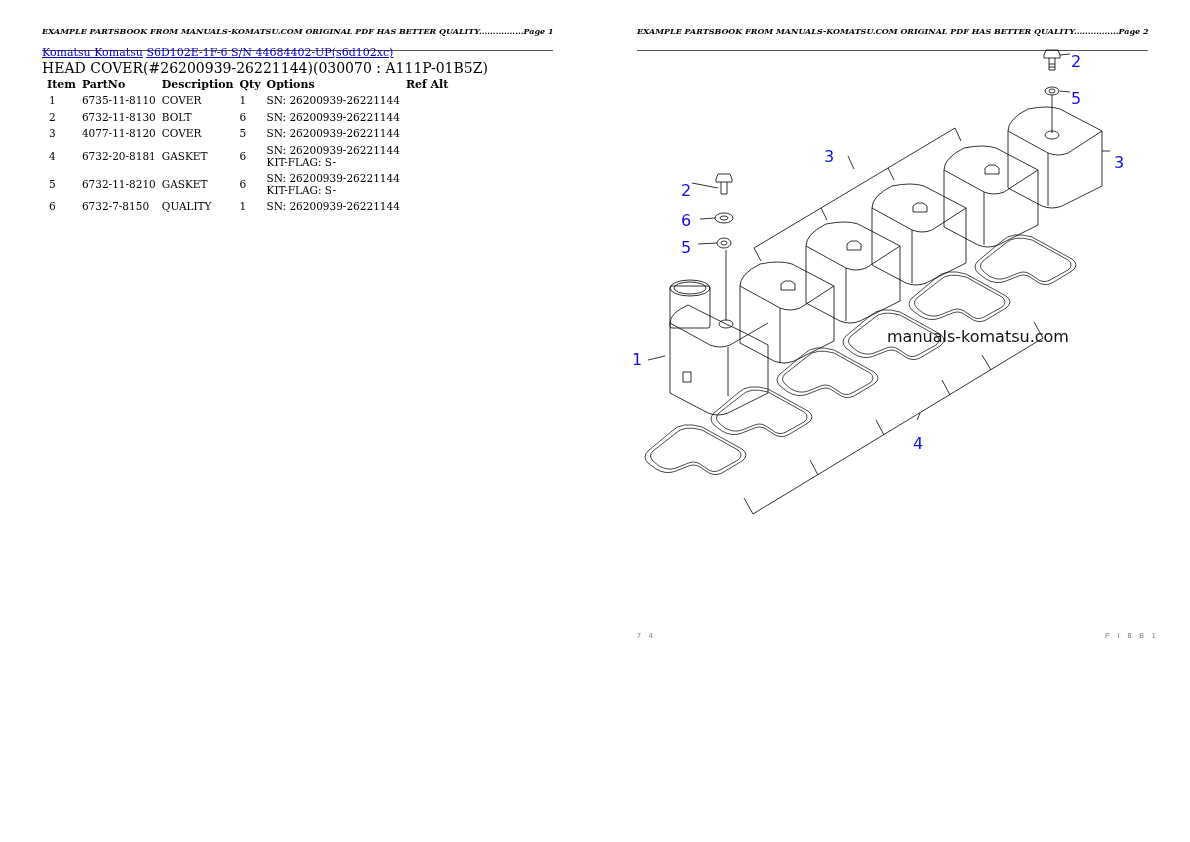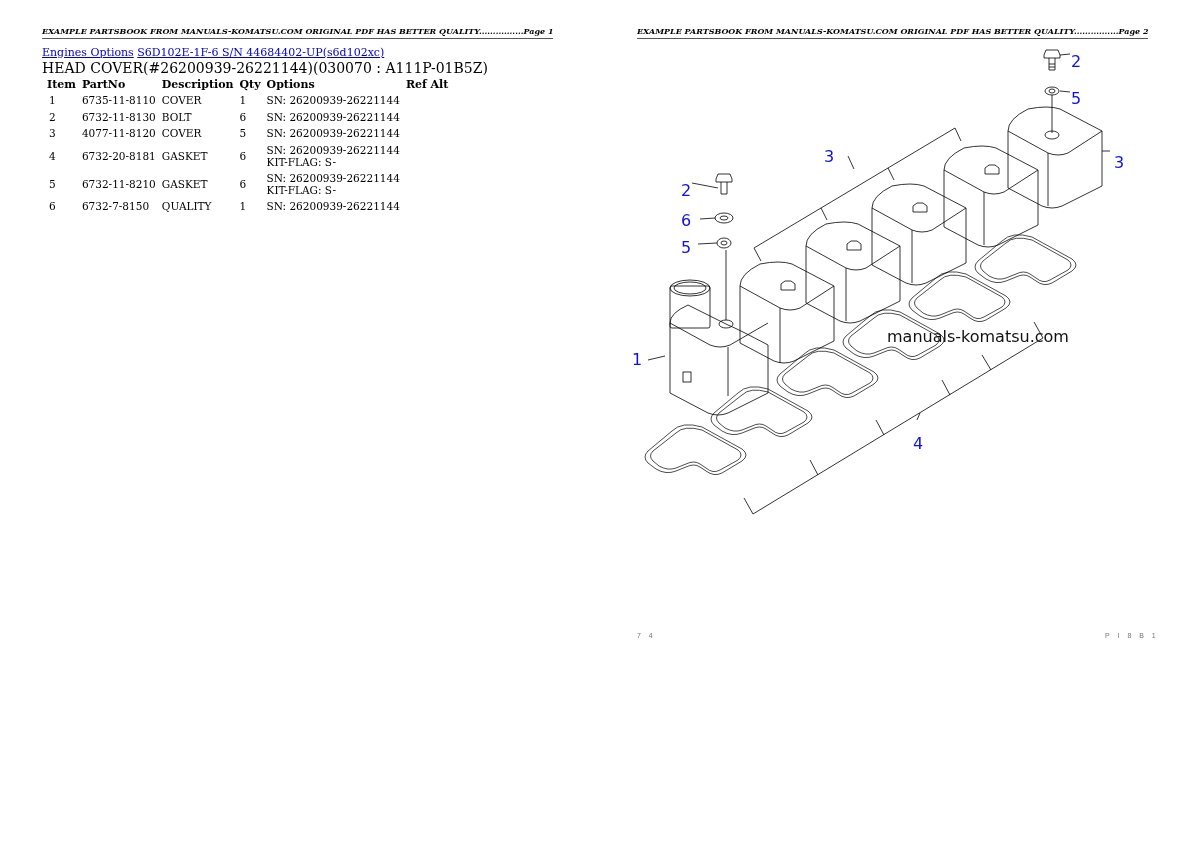--- a/index.html
+++ b/index.html
@@ -2,21 +2,21 @@
 <html><head>
   <meta charset="utf-8">
   <style>
     html, body { margin: 0; padding: 0; background: #ffffff; }
     body { width: 1190px; height: 842px; position: relative; overflow: hidden;
            font-family: "DejaVu Serif", "Liberation Serif", serif; color: #000; }
     .page { position: absolute; top: 0; height: 842px; }
     .page-left { left: 0; width: 595px; }
     .page-right { left: 595px; width: 595px; }
     .page-header { position: absolute; top: 26px; font-size: 8px; font-style: italic; font-weight: bold;
-                   text-align: center; border-bottom: 1px solid #555; padding-bottom: 2px; white-space: nowrap; }
+                   text-align: center; border-bottom: 1px solid #555; padding-bottom: 14px; white-space: nowrap; }
     .page-left .page-header { left: 42px; width: 511px; }
     .page-right .page-header { left: 42px; width: 511px; }
     .breadcrumb { position: absolute; left: 42px; top: 46px; font-size: 11px; }
     .breadcrumb a { color: #0000cc; text-decoration: underline; cursor: pointer; }
     .subtitle { position: absolute; left: 42px; top: 60px; font-size: 14px; white-space: nowrap; }
     table.parts { position: absolute; left: 44px; top: 76px; border-collapse: collapse; font-size: 10.5px; }
     table.parts th { font-weight: bold; text-align: left; padding: 1px 3px; height: 14px; font-size: 11px; }
     table.parts td { padding: 0 3px; vertical-align: middle; height: 16.5px; line-height: 12px; }
     table.parts td.item { width: 20px; padding-left: 5px; }
     table.parts td.opt { white-space: nowrap; }
@@ -26,21 +26,21 @@
     .footer-code { position: absolute; top: 632px; font-size: 7px; color: #777;
                    font-family: Liberation Sans, sans-serif; letter-spacing: 3px; }
   </style>
 </head>
 <body>
 
 <div class="page page-left">
   <div class="page-header">EXAMPLE PARTSBOOK FROM MANUALS-KOMATSU.COM ORIGINAL PDF HAS BETTER QUALITY................Page 1</div>
 
   <div class="breadcrumb">
-    <a>Engines Options</a>
+    <a>Komatsu Komatsu</a>
     <a>S6D102E-1F-6 S/N 44684402-UP(s6d102xc)</a>
   </div>
   <div class="subtitle">HEAD COVER(#26200939-26221144)(030070 : A111P-01B5Z)</div>
 
   <table class="parts">
     <thead>
       <tr>
         <th>Item</th>
         <th>PartNo</th>
         <th>Description</th>

